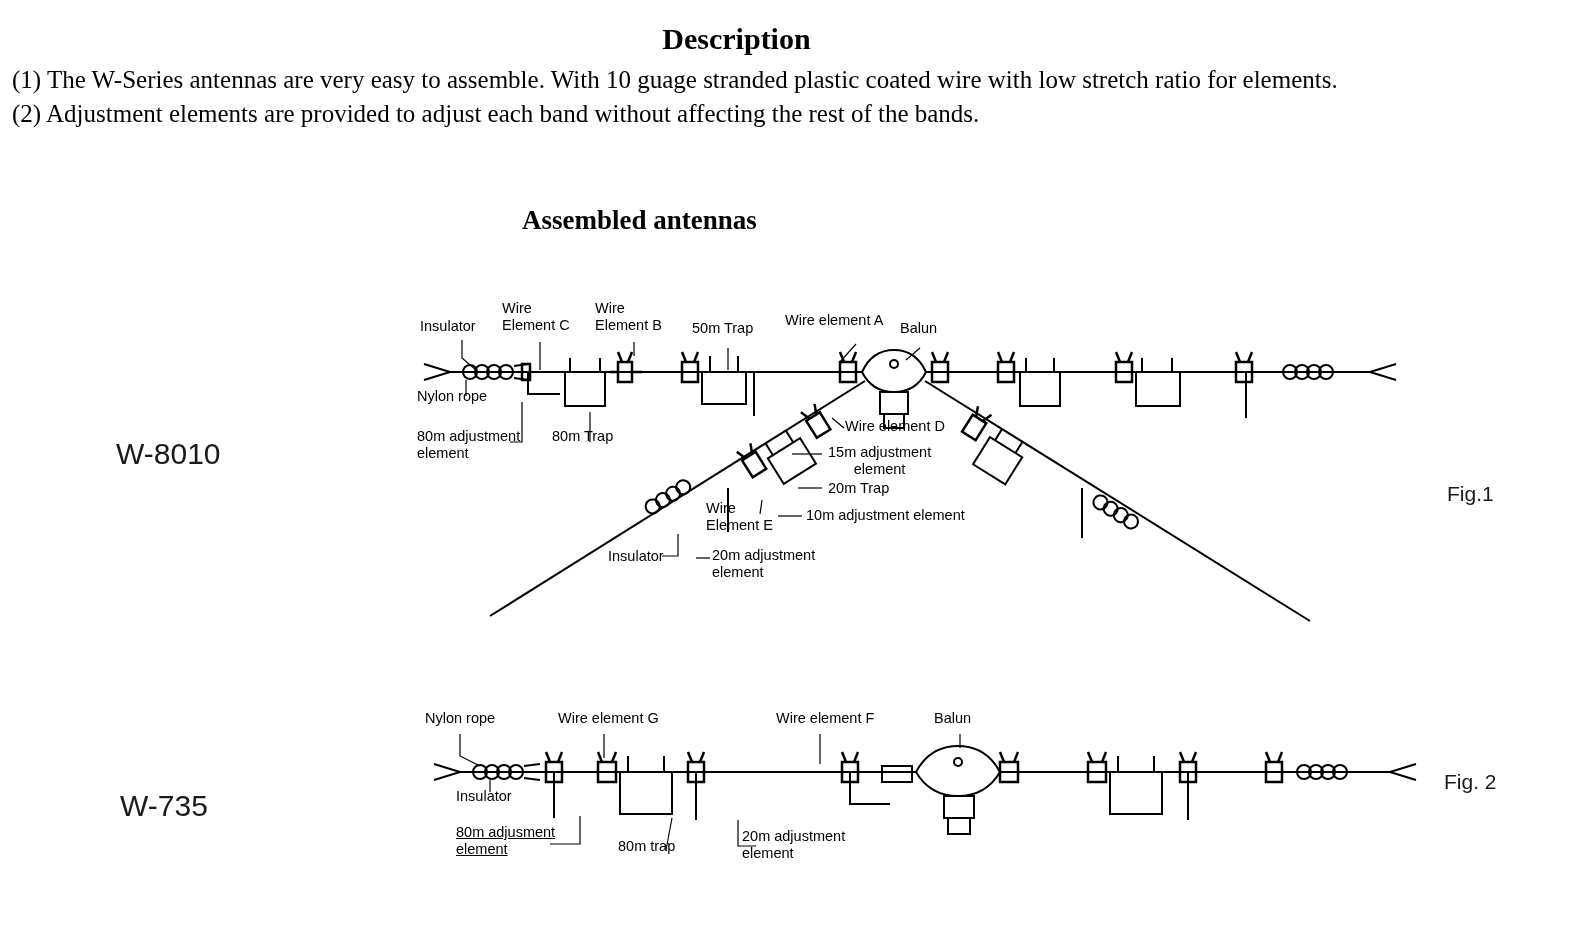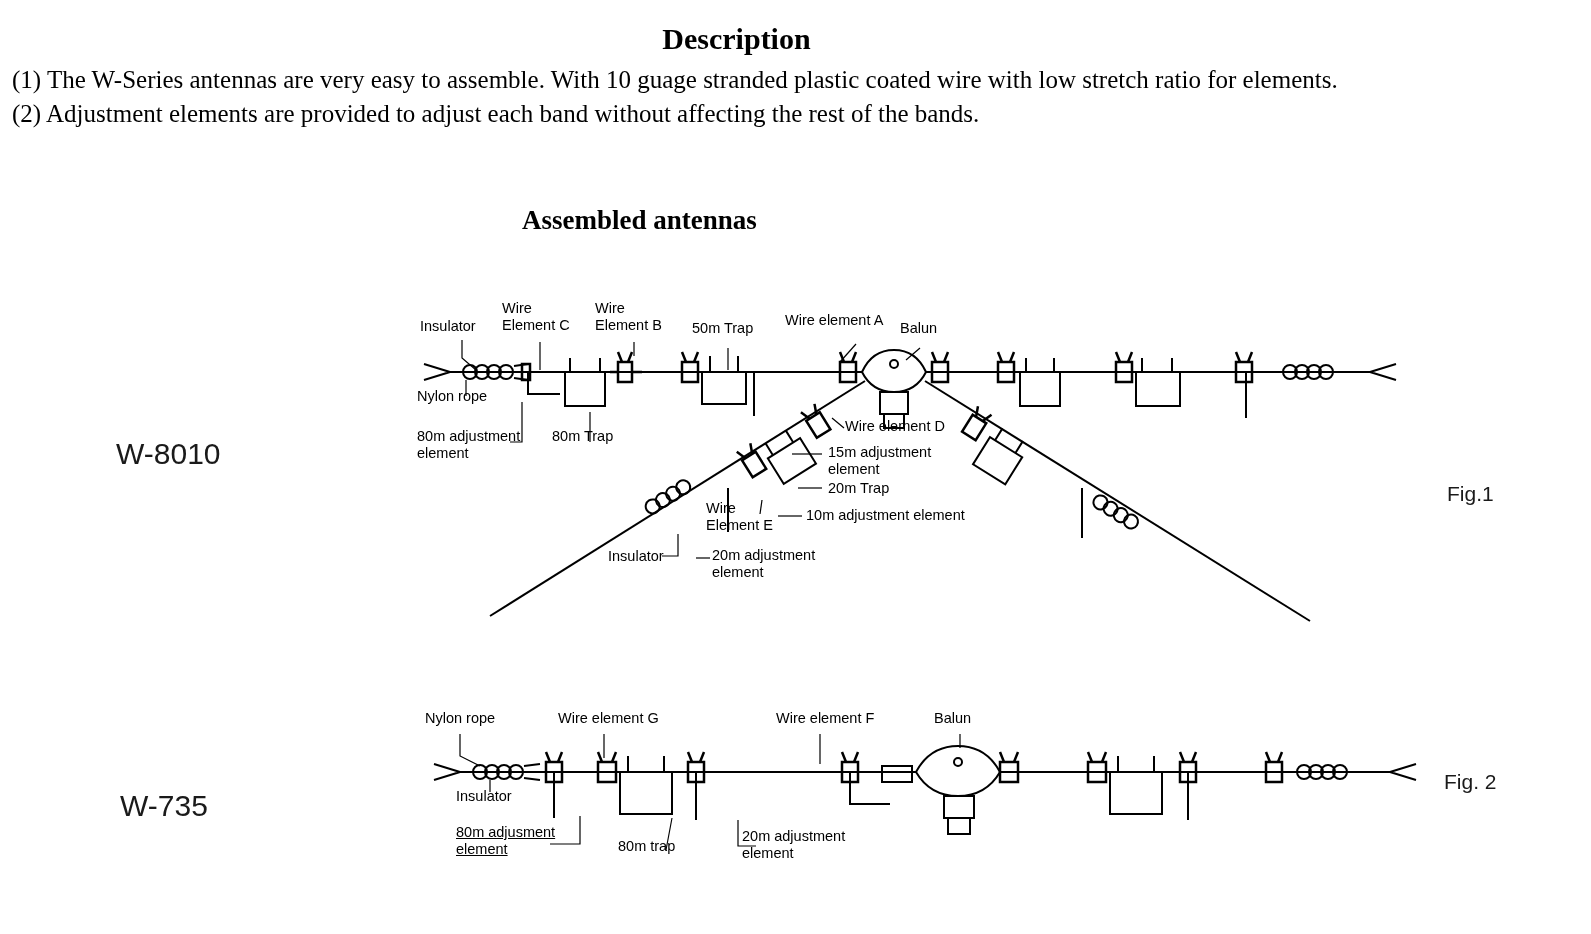--- a/index.html
+++ b/index.html
@@ -268,21 +268,21 @@
     <div class="callout" style="left:185px; top:24px;">Wire
 Element B</div>
     <div class="callout" style="left:282px; top:44px;">50m Trap</div>
     <div class="callout" style="left:375px; top:36px;">Wire element A</div>
     <div class="callout" style="left:490px; top:44px;">Balun</div>
     <div class="callout" style="left:7px; top:112px;">Nylon rope</div>
     <div class="callout" style="left:7px; top:152px;">80m adjustment
 element</div>
     <div class="callout" style="left:142px; top:152px;">80m Trap</div>
     <div class="callout" style="left:435px; top:142px;">Wire element D</div>
-    <div class="callout" style="left:418px; top:168px;">15m adjustment
+    <div class="callout" style="left:418px; top:168px;text-align:center;">15m adjustment
 element</div>
     <div class="callout" style="left:418px; top:204px;">20m Trap</div>
     <div class="callout" style="left:396px; top:231px;">10m adjustment element</div>
     <div class="callout" style="left:296px; top:224px;">Wire
 Element E</div>
     <div class="callout" style="left:198px; top:272px;">Insulator</div>
     <div class="callout" style="left:302px; top:271px;">20m adjustment
 element</div>
   </div>
 

